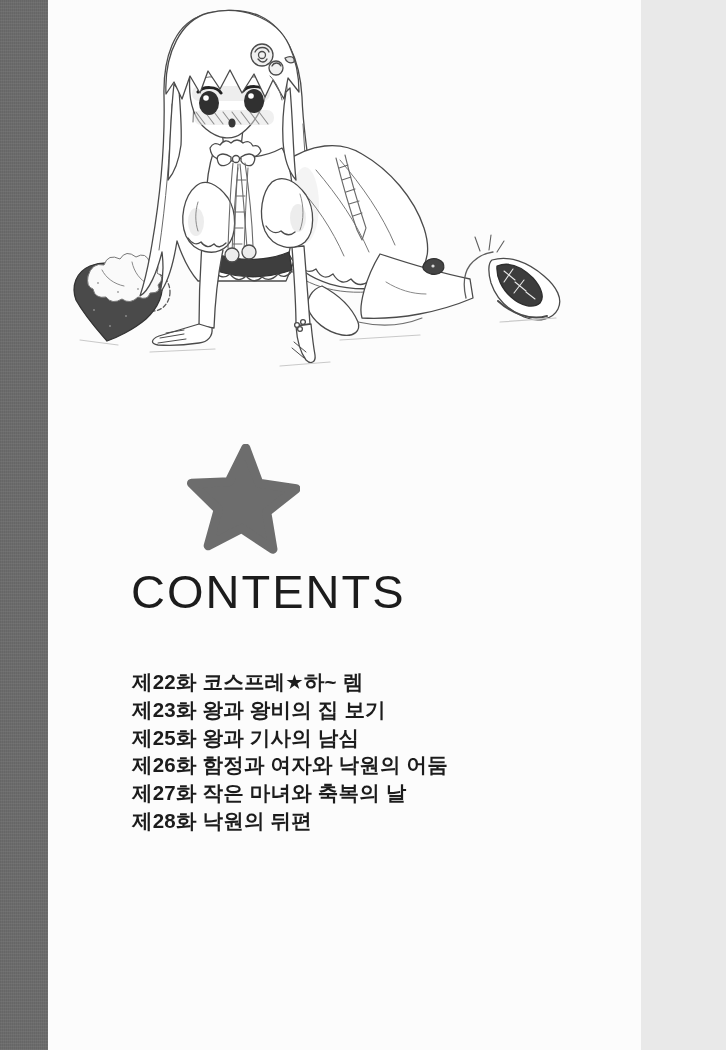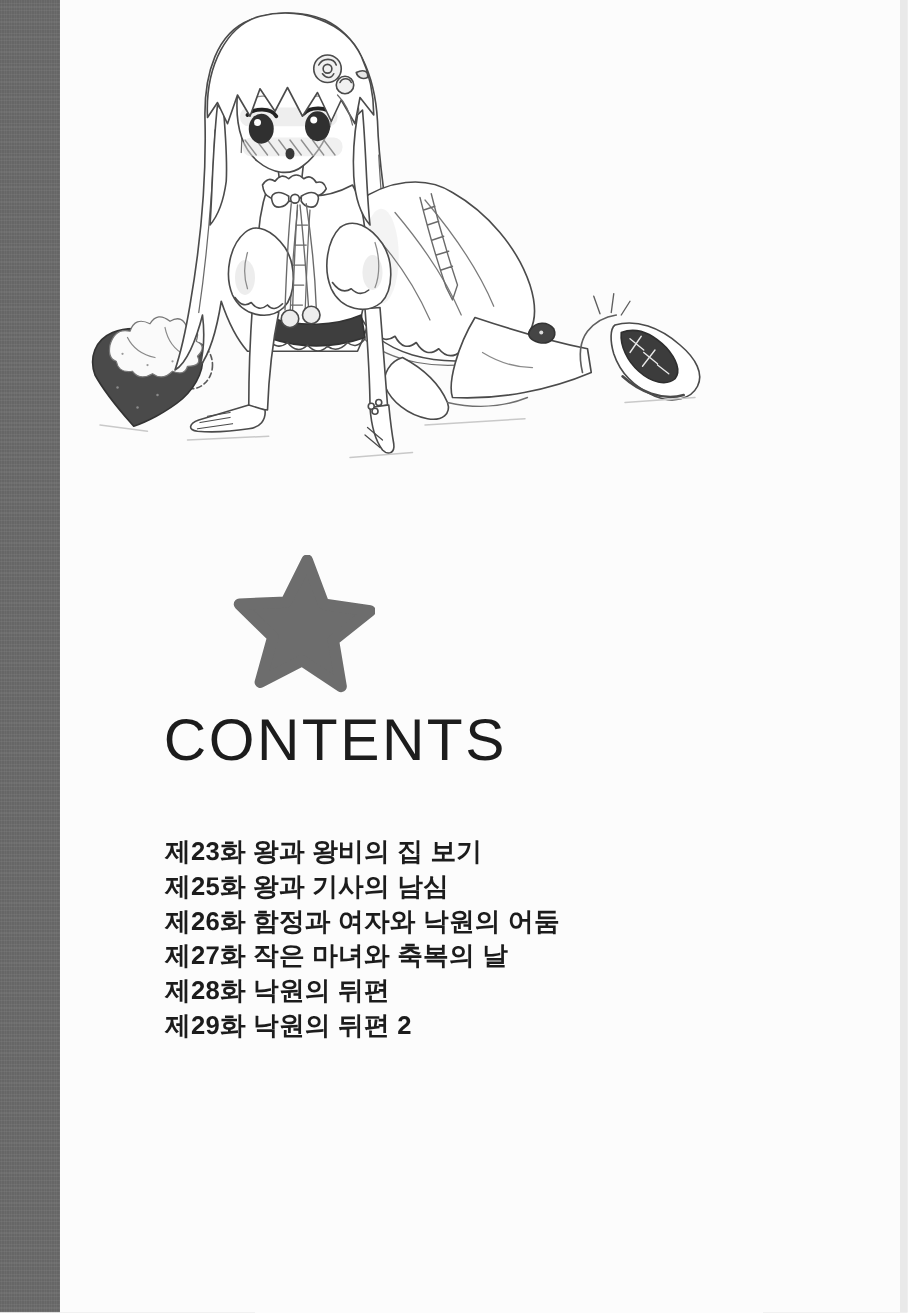--- a/index.html
+++ b/index.html
@@ -2,21 +2,21 @@
 <html style="--bg: #fcfcfc; --spine: #6c6c6c; --star: #6d6d6d; --text: #1c1c1c;"><head>
 <meta charset="utf-8">
 <style>
   :root{
     --bg:#fcfcfc; --spine:#6c6c6c; --star:#6d6d6d; --text:#1c1c1c;
   }
   *{margin:0;padding:0;box-sizing:border-box;}
   html,body{background:#e9e9e9;}
   .page{
     position:relative;
-    width:720px;height:1050px;
+    width:641px;height:1050px;
     background:var(--bg);
     overflow:hidden;
     font-family:"Liberation Sans","DejaVu Sans",sans-serif;
     padding-left:36px;
   }
   
   .spine{
     position:absolute;left:0;top:0;width:48px;height:1050px;
     background:var(--spine);
     background-image:
@@ -186,21 +186,21 @@
     </g>
   </svg>
 
   <svg class="star" viewBox="0 0 112 112" aria-hidden="true">
     <path d="M56,4 L70.7,37.8 L107.4,41.3 L79.8,65.7 L87.8,101.7 L56,83 L24.2,101.7 L32.2,65.7 L4.6,41.3 L41.3,37.8 Z" transform="rotate(3 56 56)" style="fill:var(--star,#6d6d6d);stroke:var(--star,#6d6d6d);stroke-width:9;stroke-linejoin:round;"></path>
   </svg>
 
   <h1 class="title">CONTENTS</h1>
 
   <ul class="toc">
+    <li>제22화 코스프레★하~ 렘</li>
     <li>제23화 왕과 왕비의 집 보기</li>
     <li>제25화 왕과 기사의 남심</li>
     <li>제26화 함정과 여자와 낙원의 어둠</li>
     <li>제27화 작은 마녀와 축복의 날</li>
     <li>제28화 낙원의 뒤편</li>
-    <li>제29화 낙원의 뒤편 2</li>
   </ul>
 
 </div>
 
 </body></html>

